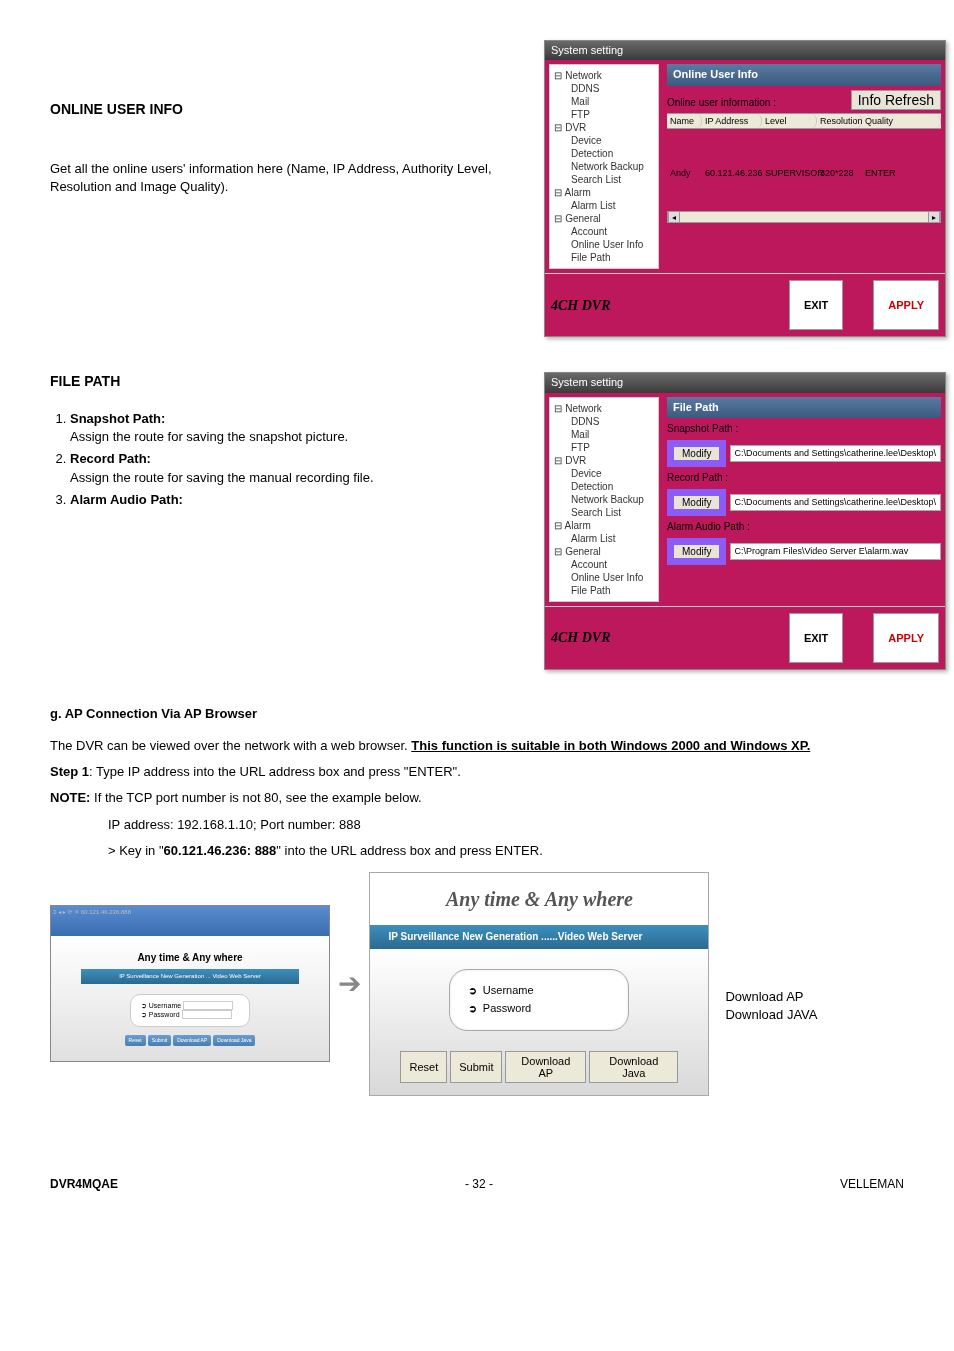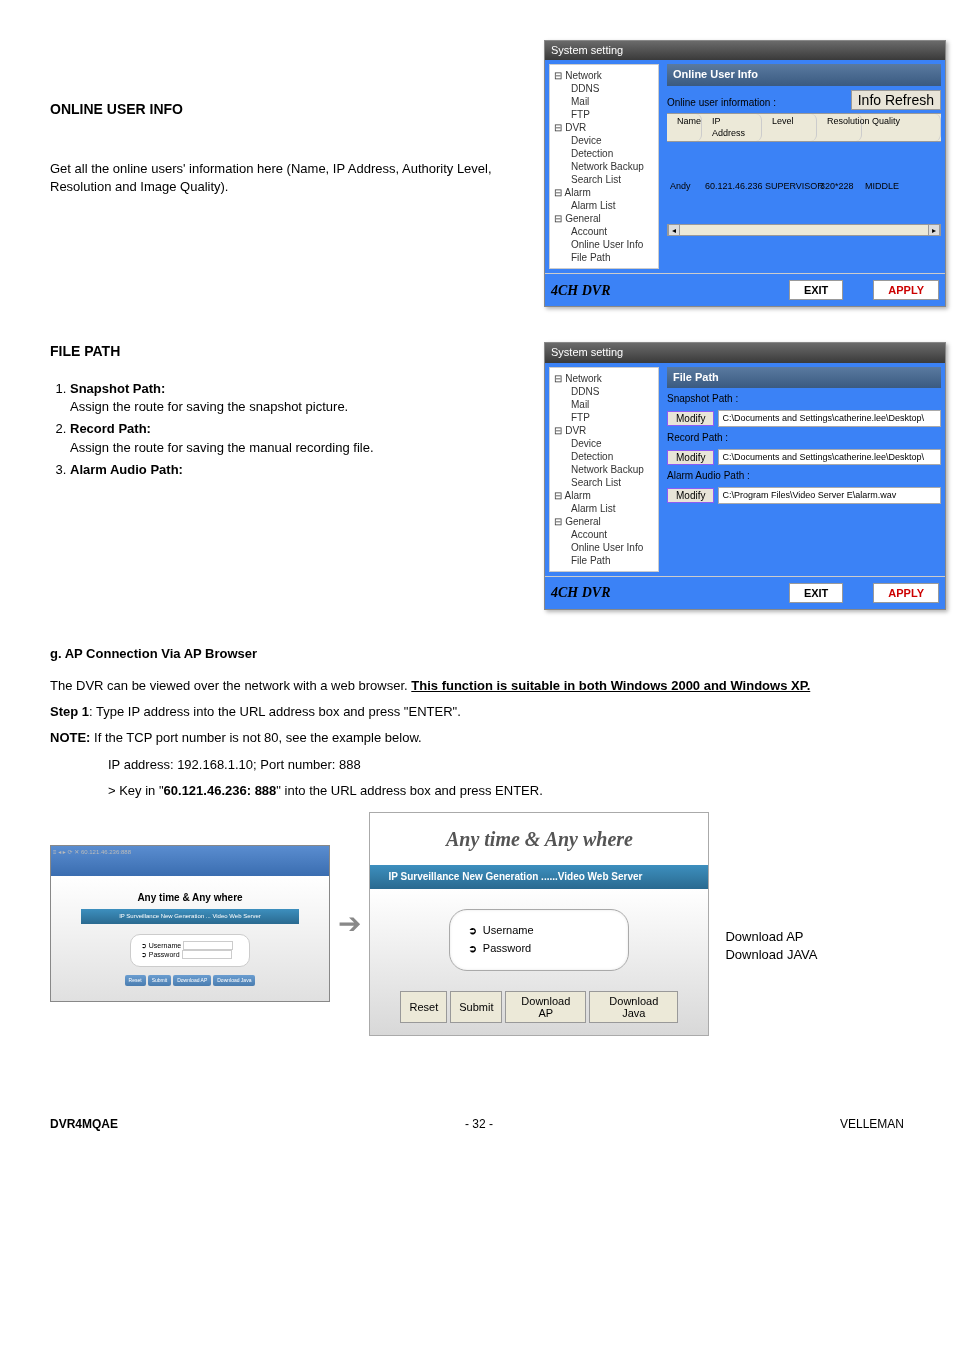--- a/index.html
+++ b/index.html
@@ -14,21 +14,21 @@
     }
     h3 { font-size: 14px; font-weight: bold; margin-bottom: 12px; }
     .section { margin-bottom: 35px; }
     .flex-row { display: flex; gap: 10px; }
     .flex-col-left { flex: 1; padding-top: 60px; }
     .flex-col-right { width: 360px; }
     
     
     .dialog {
       border: 1px solid #888;
-      background: #3b82f6;
+      background: #be185d;
       box-shadow: 2px 2px 4px rgba(0,0,0,0.3);
       width: 402px;
     }
     .dialog-title {
       background: linear-gradient(#6a6a6a, #3a3a3a);
       color: #fff;
       padding: 2px 6px;
       font-size: 11px;
       font-family: Arial;
     }
@@ -63,21 +63,21 @@
     .info-row { display: flex; justify-content: space-between; align-items: flex-end; margin: 3px 0; }
     .btn-small {
       background: #e8e4d8;
       border: 1px solid #999;
       padding: 1px 6px;
       font-size: 14px;
       cursor: pointer;
     }
     .btn-modify {
       background: #e8e4d8;
-      border: 1px solid #8b5cf6;
+      border: 7px solid #8b5cf6;
       padding: 1px 8px;
       font-size: 10px;
       cursor: pointer;
       margin-right: 4px;
     }
     .path-input {
       border: 1px solid #aaa;
       padding: 1px 3px;
       font-size: 9px;
       background: #fff;
@@ -89,21 +89,21 @@
     .path-label { font-size: 10px; margin: 4px 0 2px 0; }
     
     .table-header {
       display: flex;
       border-top: 1px solid #999;
       border-bottom: 1px solid #999;
       background: #ece9d8;
       font-size: 9px;
     }
     .table-header > div {
-      padding: 1px 10px;
+      padding: 1px 3px;
       border-right: 1px solid #ccc;
       border-radius: 6px;
     }
     .table-row {
       display: flex;
       font-size: 9px;
       padding-top: 1px;
     }
     .table-row > div {
       padding: 1px 3px;
@@ -114,21 +114,21 @@
       display: flex;
       justify-content: space-between;
       align-items: center;
       padding: 6px;
       border-top: 1px solid #ccc;
     }
     .brand { font-style: italic; font-weight: bold; font-size: 14px; font-family: Georgia, serif; }
     .btn-action {
       background: #fff;
       border: 1px solid #999;
-      padding: 3px 14px;
+      padding: 18px 14px;
       font-size: 11px;
       font-weight: bold;
       cursor: pointer;
     }
     .btn-apply { color: #c00; }
     
     ol { margin-left: 20px; }
     ol li { margin-bottom: 4px; }
     .bold { font-weight: bold; }
     .underline { text-decoration: underline; }
@@ -301,21 +301,21 @@
             <div style="width:60px">IP Address</div>
             <div style="width:55px">Level</div>
             <div style="width:45px">Resolution</div>
             <div style="flex:1">Quality</div>
           </div>
           <div class="table-row">
             <div style="width:35px">Andy</div>
             <div style="width:60px">60.121.46.236</div>
             <div style="width:55px">SUPERVISOR</div>
             <div style="width:45px">320*228</div>
-            <div style="flex:1">MIDDLE</div>
+            <div style="flex:1">ENTER</div>
           </div>
           <div class="scroll-h">
               <span>◂</span>
               <span>▸</span>
             </div>
         </div>
       </div>
       <div class="brand-bar">
         <div class="brand">4CH DVR</div>
         <div style="display:flex; gap:30px;">

